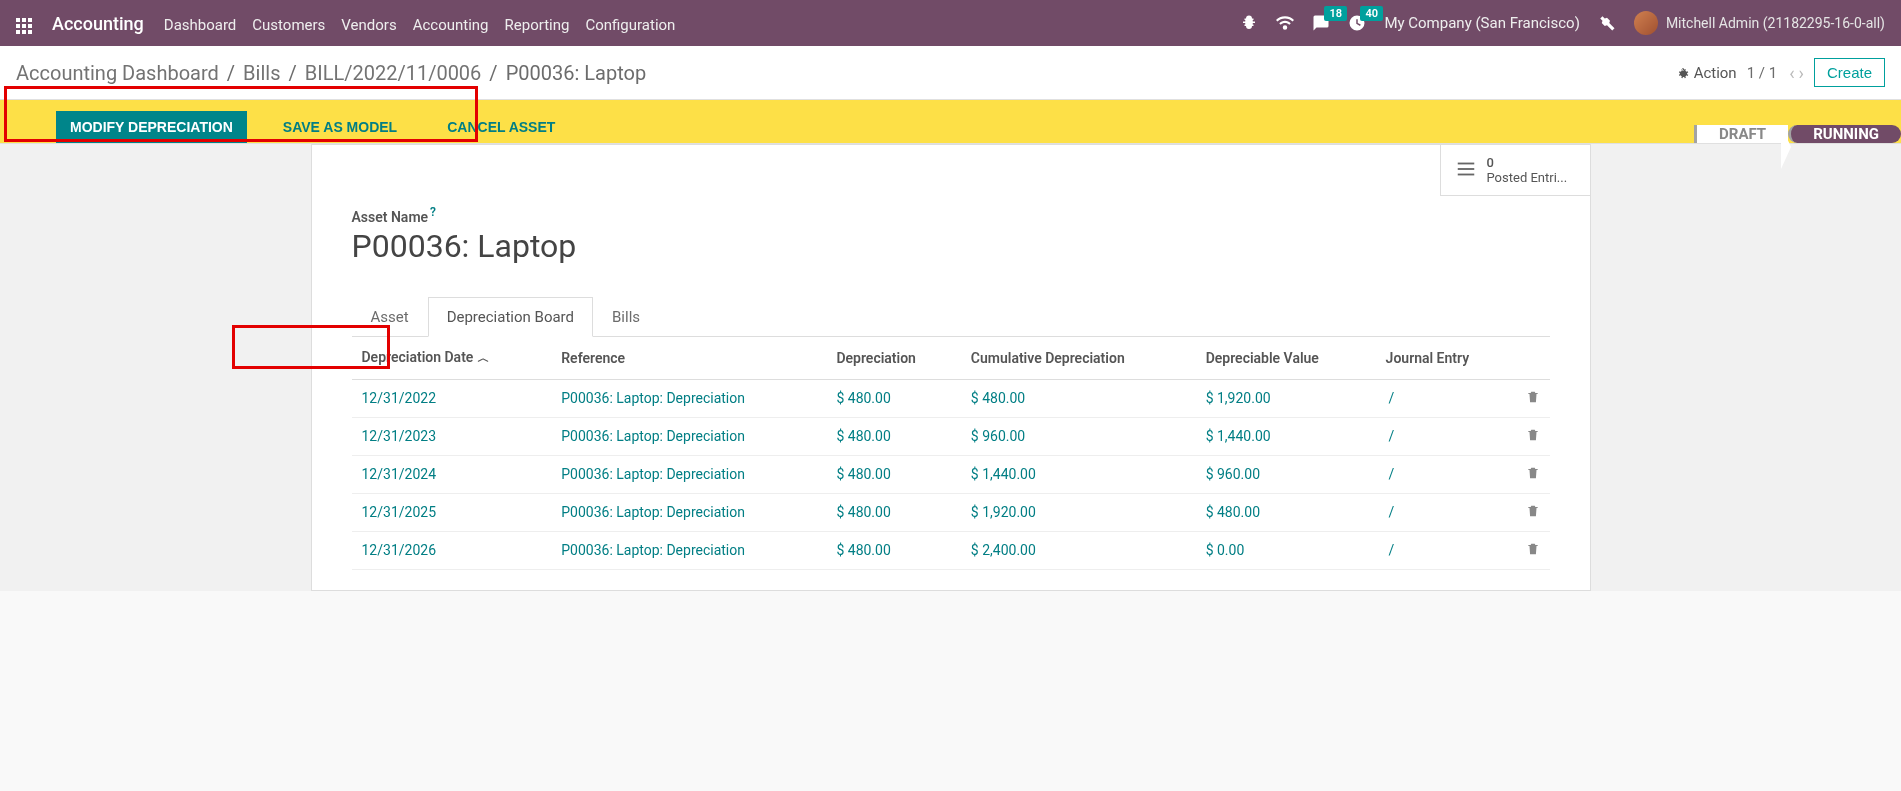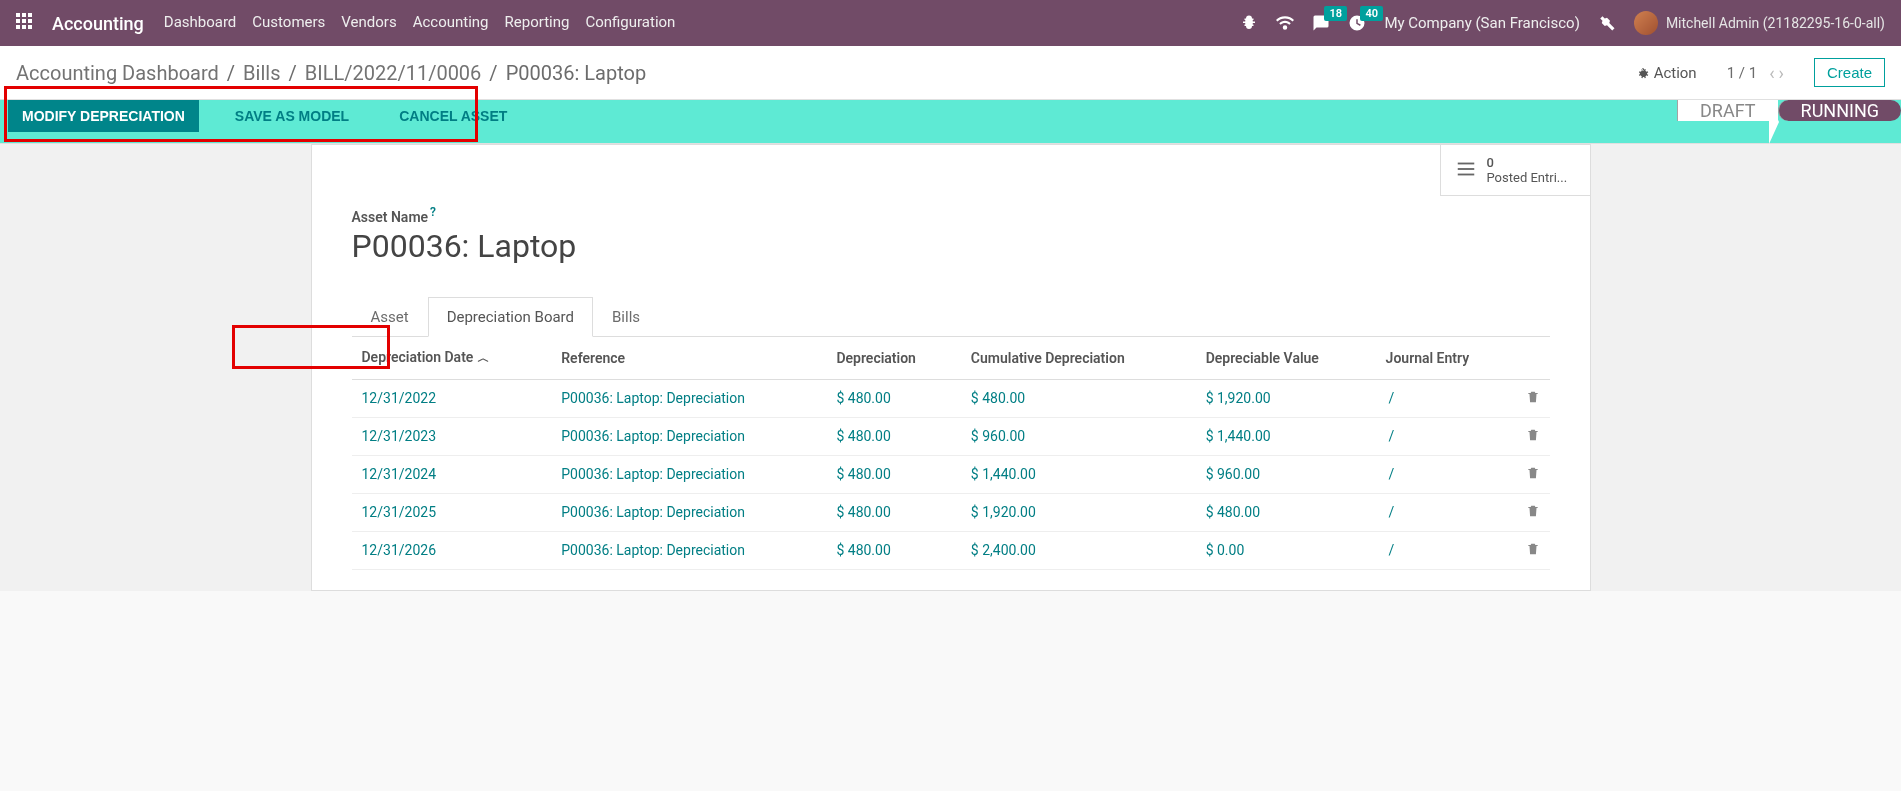--- a/index.html
+++ b/index.html
@@ -1,57 +1,57 @@
 <!DOCTYPE html>
 <html><head>
 <meta charset="utf-8">
 <style>
   * { box-sizing: border-box; margin: 0; padding: 0; }
   body { font-family: -apple-system, BlinkMacSystemFont, "Segoe UI", Roboto, sans-serif; font-size: 14px; color: #555; background: #f9f9f9; }
   
   
   .navbar { background: #714b67; color: #fff; height: 46px; display: flex; align-items: center; padding: 0 16px; }
-  .navbar-left { display: flex; align-items: flex-start; gap: 20px; }
+  .navbar-left { display: flex; align-items: flex-end; gap: 20px; }
   .apps-icon { display: inline-flex; }
   .apps-icon svg { width: 16px; height: 16px; fill: #fff; }
   .brand { font-size: 18px; font-weight: 500; color: #fff; }
   .nav-menu { display: flex; gap: 16px; }
   .nav-menu a { color: #eee; text-decoration: none; font-size: 15px; cursor: pointer; }
   .navbar-right { margin-left: auto; display: flex; align-items: center; gap: 18px; }
   .nav-icon { color: #fff; cursor: pointer; position: relative; display: inline-flex; align-items: center; }
   .nav-icon svg { width: 18px; height: 18px; fill: #fff; }
   .badge { background: #00a09d; color: #fff; font-size: 11px; padding: 1px 5px; border-radius: 2px; position: absolute; top: -8px; left: 12px; font-weight: 600; }
   .company-name { color: #eee; font-size: 15px; }
   .user-block { display: flex; align-items: center; gap: 8px; color: #e5e5e5; }
   .avatar { width: 24px; height: 24px; border-radius: 50%; background: linear-gradient(135deg,#d08050,#a05030); display:inline-block; }
 
   
   .control-bar { background: #fff; padding: 12px 16px; display: flex; align-items: center; border-bottom: 1px solid #e0e0e0; }
   .breadcrumb { font-size: 20px; color: #6c6c6c; display: flex; align-items: center; gap: 8px; flex-wrap: wrap; }
   .breadcrumb a { color: #737373; text-decoration: none; cursor: pointer; }
   .breadcrumb .sep { color: #6c6c6c; }
   .breadcrumb .current { color: #6c6c6c; }
-  .control-right { margin-left: auto; display: flex; align-items: center; gap: 30px; }
+  .control-right { margin-left: auto; display: flex; align-items: center; gap: 10px; }
   .action-btn { cursor: pointer; font-size: 15px; color: #555; display: inline-flex; align-items: center; gap: 4px; }
   .pager { display: flex; align-items: center; gap: 12px; font-size: 15px; color: #6c6c6c; }
   .pager-arrows { display: flex; gap: 4px; }
   .pager-arrow { color: #bbb; cursor: pointer; font-size: 18px; }
   .create-btn { border: 1px solid #00a09d; color: #00a09d; background: #fff; padding: 5px 12px; cursor: pointer; font-size: 15px; }
 
   
-  .status-bar { background: #5eead4; display: flex; align-items: flex-start; border-bottom: 1px solid #e0e0e0; height: 44px; }
+  .status-bar { background: #fde047; display: flex; align-items: flex-end; border-bottom: 1px solid #e0e0e0; height: 44px; padding-left: 48px; }
   .status-buttons { display: flex; align-items: center; padding: 0 8px; gap: 0; }
   .btn-primary { background: #00858a; color: #fff; border: none; padding: 8px 14px; font-size: 14px; font-weight: 600; cursor: pointer; }
   .btn-link { background: none; border: none; color: #017e84; padding: 8px 14px; font-size: 14px; font-weight: 600; cursor: pointer; margin-left: 22px; }
   .highlight-box { border: 3px solid #e30000; position: absolute; pointer-events: none; }
   .highlight-1 { left: 4px; top: 86px; width: 474px; height: 56px; }
   .highlight-2 { left: 232px; top: 325px; width: 158px; height: 44px; }
 
   .status-stages { margin-left: auto; display: flex; align-items: stretch; }
-  .stage { display: flex; align-items: center; padding: 0 22px; font-size: 18px; font-weight: 400; color: #888; background: #fff; border-left: 1px solid #a3a3a3; position: relative; }
+  .stage { display: flex; align-items: center; padding: 0 22px; font-size: 15px; font-weight: 700; color: #888; background: #fff; border-left: 3px solid #a3a3a3; position: relative; }
   .stage.active { background: #714b67; color: #fff; border-radius: 13px; }
   .stage.active::before { content:""; position:absolute; left:-10px; top:0; bottom:0; width:0; height:0; border-top:22px solid transparent; border-bottom:22px solid transparent; border-left:10px solid #fff; }
   .stage.active::after { content:""; position:absolute; right:-10px; top:0; bottom:0; width:0; height:0; border-top:22px solid transparent; border-bottom:22px solid transparent; border-left:10px solid #714b67; z-index:1;}
 
   
   .sheet-bg { padding: 0; background: #f1f1f1; }
   .sheet { max-width: 1280px; margin: 0 auto; background: #fff; border: 1px solid #ddd; position: relative; }
   .stat-box { position: absolute; right: 0; top: 0; border-left: 1px solid #ddd; border-bottom: 1px solid #ddd; padding: 10px 14px; display: flex; align-items: center; gap: 10px; cursor: pointer; min-width: 150px; }
   .stat-icon svg { width: 22px; height: 22px; fill: #666; }
   .stat-text { display: flex; flex-direction: column; font-size: 13px; color: #555; }

